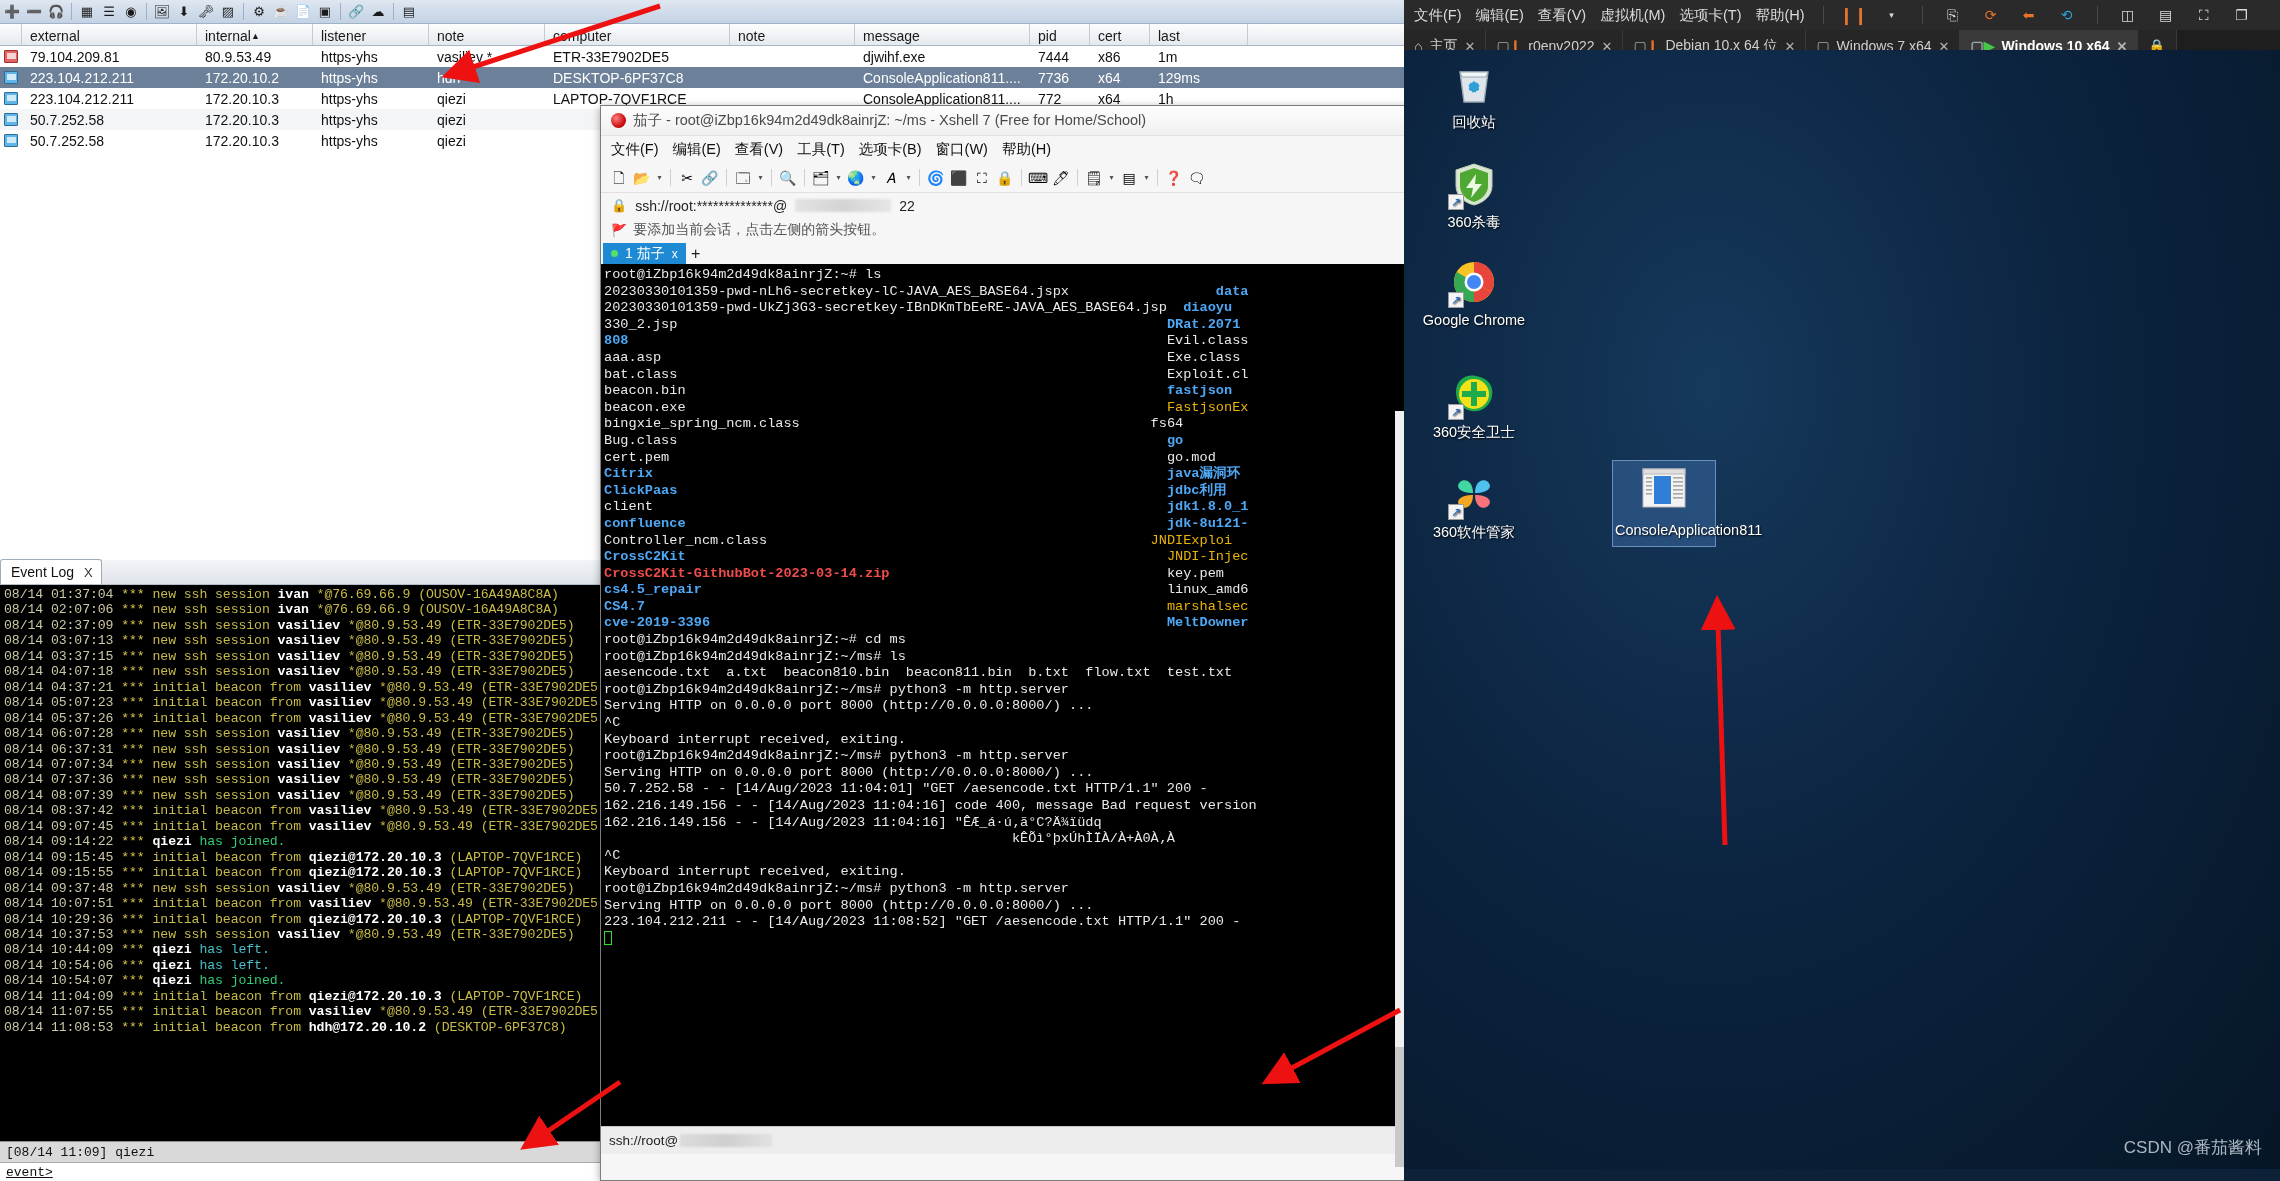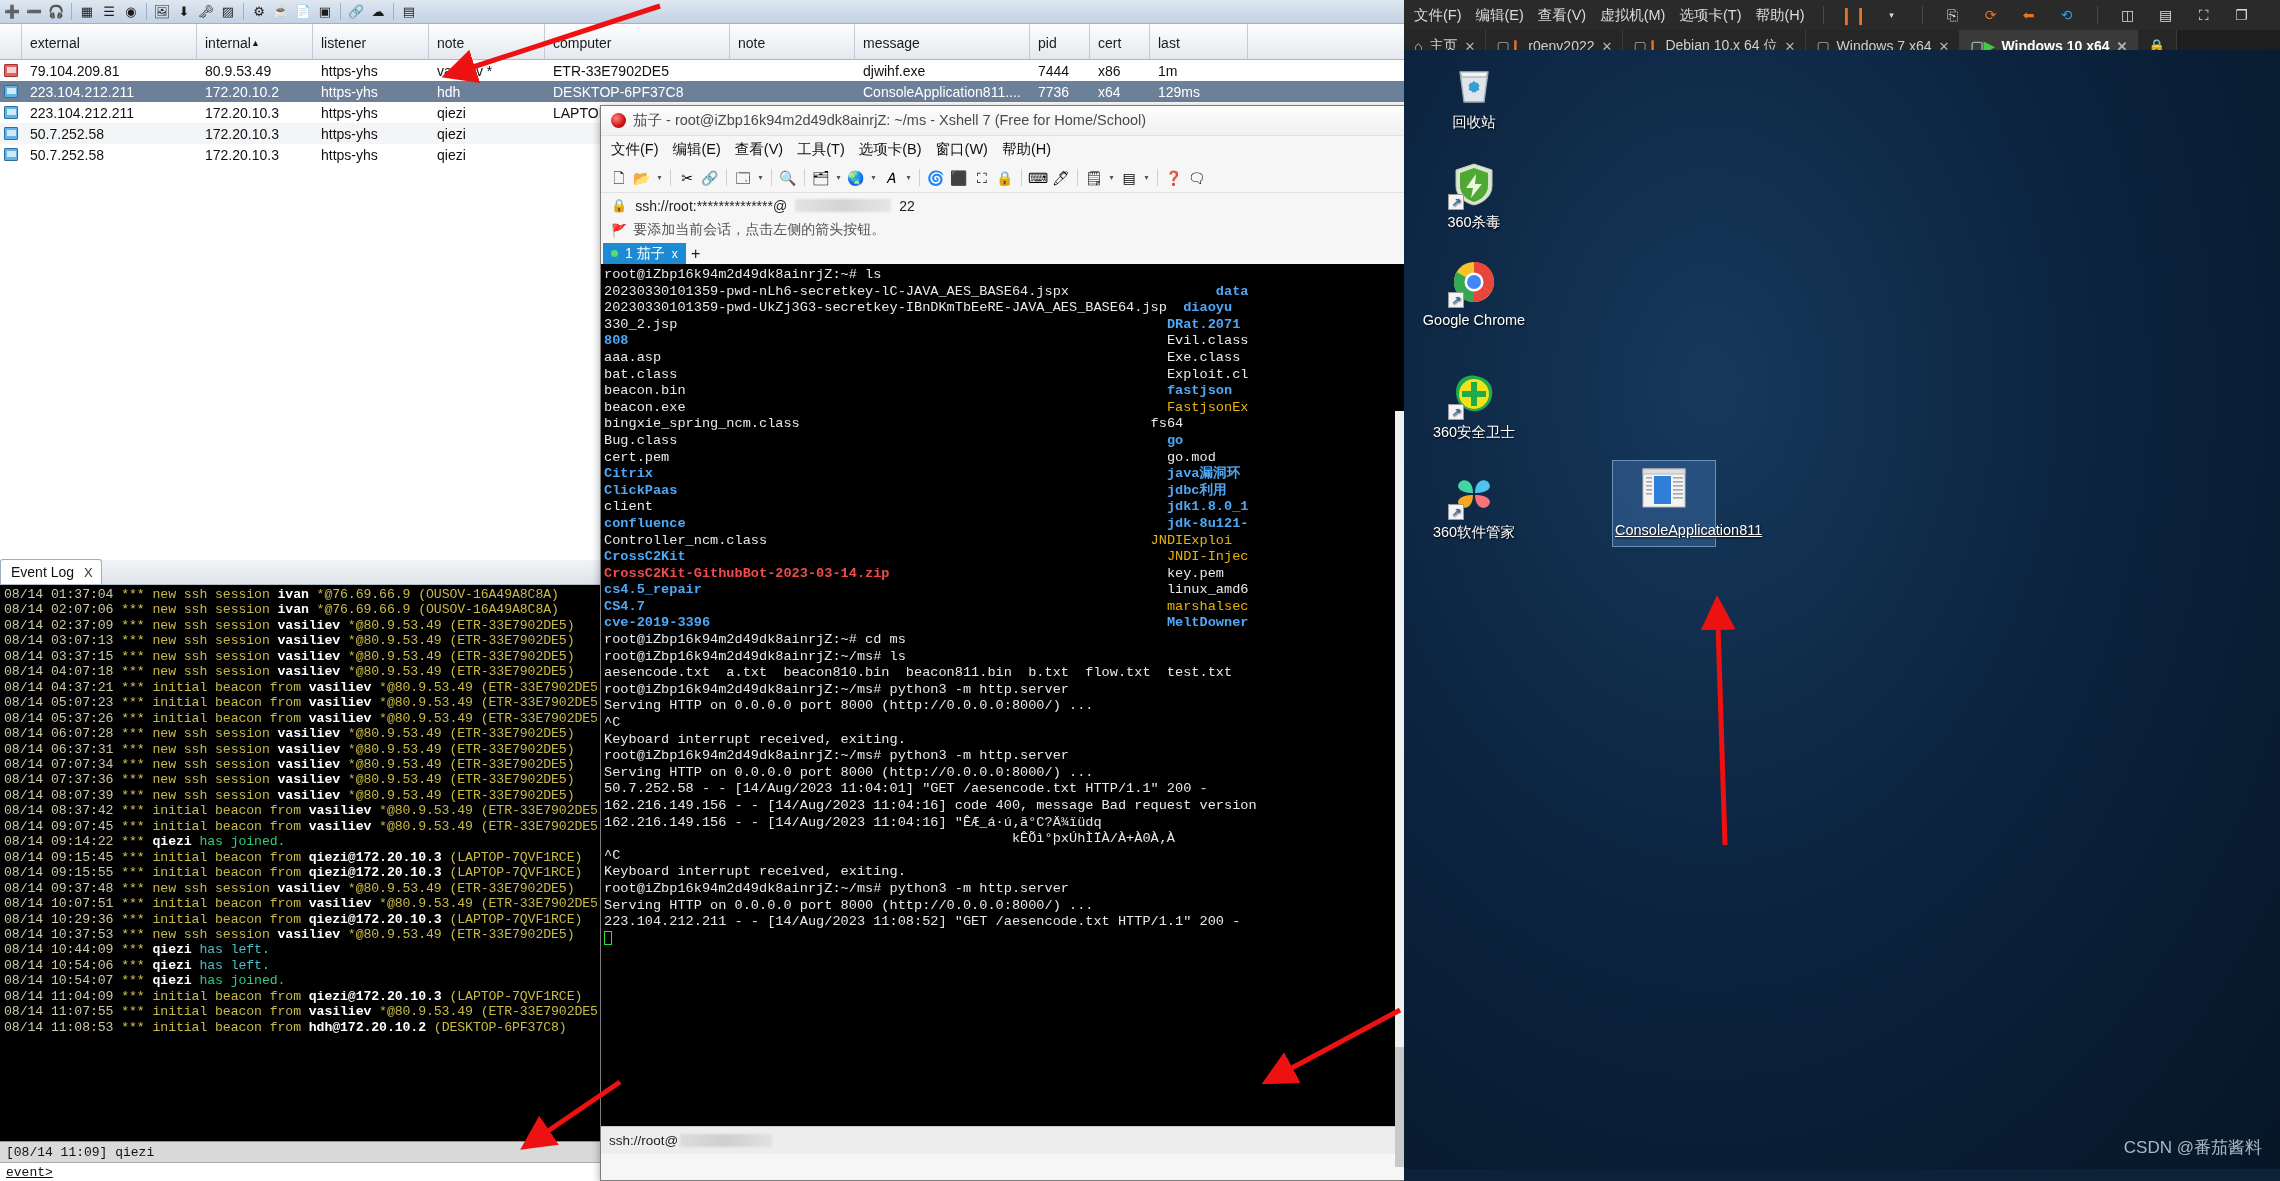--- a/index.html
+++ b/index.html
@@ -25,21 +25,21 @@
     display: flex; align-items: center; gap: 2px; padding-left: 2px;
   }
   .tb-ico {
     width: 20px; height: 19px; display: flex; align-items: center;
     justify-content: center; font-size: 13px; color: #1b1b1b; line-height: 1;
   }
   .tb-sep { width: 1px; height: 17px; background: #9cb0c6; margin: 0 3px; }
 
   
   .cs-table { position: absolute; left: 0; top: 24px; width: 1404px; height: 130px; background: #fff; }
-  .cs-thead { display: flex; height: 36px; background: linear-gradient(#fdfdfd,#e4e9ef);
+  .cs-thead { display: flex; height: 22px; background: linear-gradient(#fdfdfd,#e4e9ef);
     border-bottom: 1px solid #aab6c4; font-size: 14px; color: #1a1a1a; }
   .cs-thead .th { border-right: 1px solid #c3ccd6; padding: 2px 0 0 8px; overflow: hidden;
     white-space: nowrap; display:flex; align-items:center; }
   .cs-row { display: flex; height: 21px; font-size: 14px; align-items: center; color: #111; }
   .cs-row.alt { background: #f4f5f7; }
   .cs-row.sel { background: #6c8099; color: #ffffff; }
   .cs-row .td { padding-left: 8px; overflow: hidden; white-space: nowrap; }
   .c-ico { width: 22px; display:flex; align-items:center; justify-content:center; }
   .beacon-ico {
     width: 14px; height: 13px; background: #5fb4e8; border: 1px solid #2f6d99;
@@ -144,21 +144,21 @@
   .vm-tabbar { height:32px; background:#1e1e1e; display:flex; align-items:stretch; }
   .vm-tab { display:flex; align-items:center; gap:7px; padding:0 10px; color:#cfcfcf;
     font-size:14px; border-right:1px solid #3a3a3a; background:#262626; white-space:nowrap;}
   .vm-tab.active { background:#3a3a3a; color:#ffffff; font-weight:bold; }
   .vm-tab .tx { font-size:13px; color:#b4b4b4; }
   .vm-desktop { position:absolute; left:0; top:50px; width:876px; height:1119px;
     background: radial-gradient(ellipse at 35% 30%, #16395c 0%, #0c2440 45%, #061627 100%); }
   .dicon { position:absolute; width:104px; text-align:center; color:#fff; font-size:14.5px;
     text-shadow: 1px 1px 2px #000; line-height: 17px; }
   .dicon .glyph { width:48px;height:48px;margin:0 auto 6px; position:relative;}
-  .dicon.selected { background: rgba(70,120,180,.42); border:1px solid rgba(140,180,220,.65);text-decoration:underline; }
+  .dicon.selected { background: rgba(70,120,180,.42); border:1px solid rgba(140,180,220,.65); }
   .shortcut { position:absolute; left:-2px; bottom:-2px; width:16px;height:16px;
     background:#f4f4f4; border:1px solid #9a9a9a; color:#2a6fc4; font-size:12px;
     display:flex;align-items:center;justify-content:center;}
   .csdn { position:absolute; right:18px; bottom:10px; color:#c8d2dc; font-size:17px;
     opacity:.85; }
 
   
   .arrow { position:absolute; pointer-events:none; }
 </style>
 </head>

